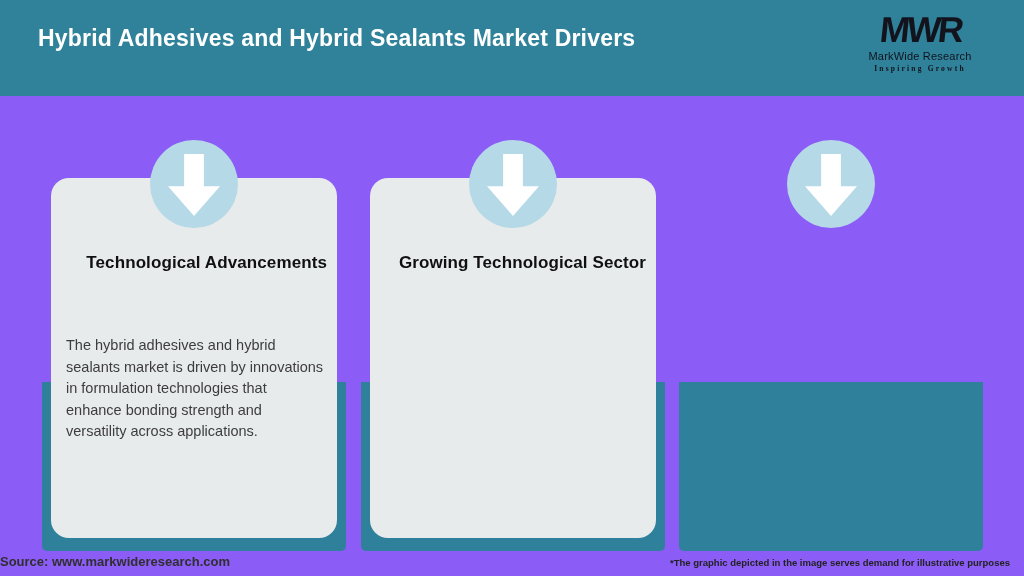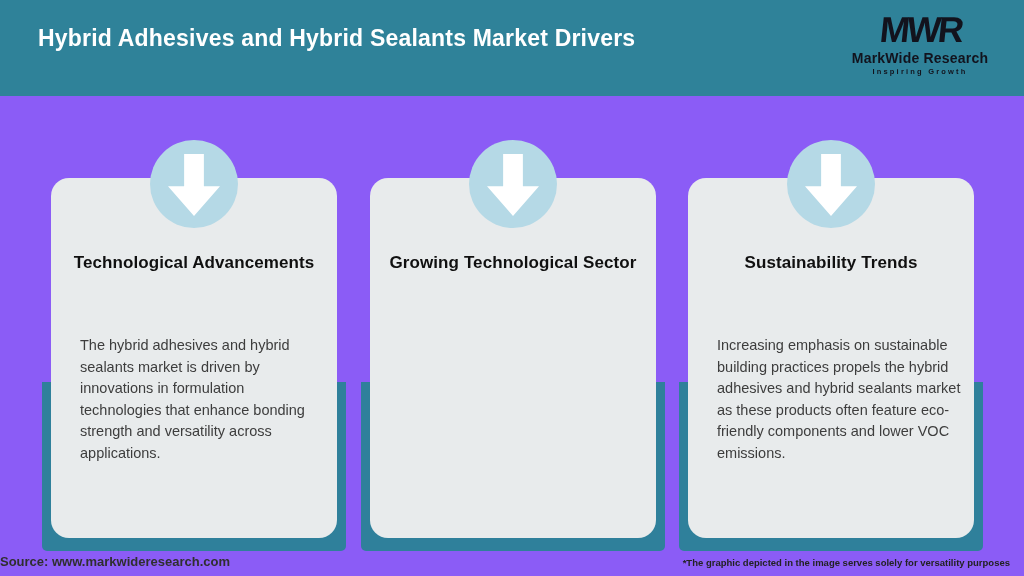--- a/index.html
+++ b/index.html
@@ -22,22 +22,22 @@
   }
   .logo{
     position:absolute;right:34px;top:12px;width:140px;
     text-align:center;color:var(--logo-dark,#12131D);
     line-height:1;
   }
   .logo-acronym{
     font-size:36px;font-weight:bold;letter-spacing:-3px;
     transform:skewX(-6deg);display:inline-block;
   }
-  .logo-name{font-size:14px;font-weight:bold;margin-top:3px;letter-spacing:.2px;}
-  .logo-tagline{font-size:7.5px;font-weight:bold;letter-spacing:2.2px;margin-top:3px;}
+  .logo-name{font-size:11px;font-weight:normal;margin-top:3px;letter-spacing:.2px;}
+  .logo-tagline{font-size:7.5px;font-weight:bold;letter-spacing:2.2px;margin-top:3px;font-family:Liberation Serif, serif;}
   
   .col{position:absolute;top:0;width:304px;height:576px;}
   .col1{left:42px;} .col2{left:361px;} .col3{left:679px;}
   .ribbon{
     position:absolute;left:0;top:382px;width:304px;height:169px;
     background:var(--ribbon-teal,#2F809B);
     border-radius:0 0 5px 5px;
   }
   .card{
     position:absolute;left:9px;top:178px;width:286px;height:360px;
@@ -49,25 +49,25 @@
     width:88px;height:88px;border-radius:50%;
     background:var(--circle-blue,#B5D9E6);
   }
   .arrow-down{
     position:absolute;left:50%;top:14px;transform:translateX(-50%);
     width:52px;height:62px;background:#ffffff;
     clip-path:polygon(31% 0,69% 0,69% 52%,100% 52%,50% 100%,0 52%,31% 52%);
   }
   .card-title{
     margin:75px 10px 0 10px;
-    text-align:center;color:#101010;
+    text-align:right;color:#101010;
     font-size:17px;font-weight:bold;letter-spacing:.1px;
   }
   .card-desc{
-    margin:62px 0 0 16px;padding:0 13px;
+    margin:62px 0 0 2px;padding:0 13px;
     color:#3d3d3d;font-size:14.5px;line-height:21.5px;
   }
   
   .source-line{
     position:absolute;left:0;top:554px;width:1024px;
     text-align:left;color:#2f2f2f;font-size:13px;font-weight:bold;
   }
   .disclaimer{
     position:absolute;right:14px;top:557px;
     color:#222222;font-size:9.5px;font-weight:600;
@@ -103,25 +103,21 @@
     <div class="card">
       <div class="card-title">Growing Technological Sector</div>
     </div>
     <div class="circle">
       <div class="arrow-down"></div>
     </div>
   </div>
 
   <div class="col col3">
     <div class="ribbon"></div>
-    <div class="card">
-      <div class="card-title">Sustainability Trends</div>
-      <div class="card-desc">Increasing emphasis on sustainable building practices propels the hybrid adhesives and hybrid sealants market as these products often feature eco-friendly components and lower VOC emissions.</div>
-    </div>
     <div class="circle">
       <div class="arrow-down"></div>
     </div>
   </div>
 
   <div class="source-line">Source: www.markwideresearch.com</div>
-  <div class="disclaimer">*The graphic depicted in the image serves solely for versatility purposes</div>
+  <div class="disclaimer">*The graphic depicted in the image serves demand for illustrative purposes</div>
 
 </div>
 
 </body></html>

